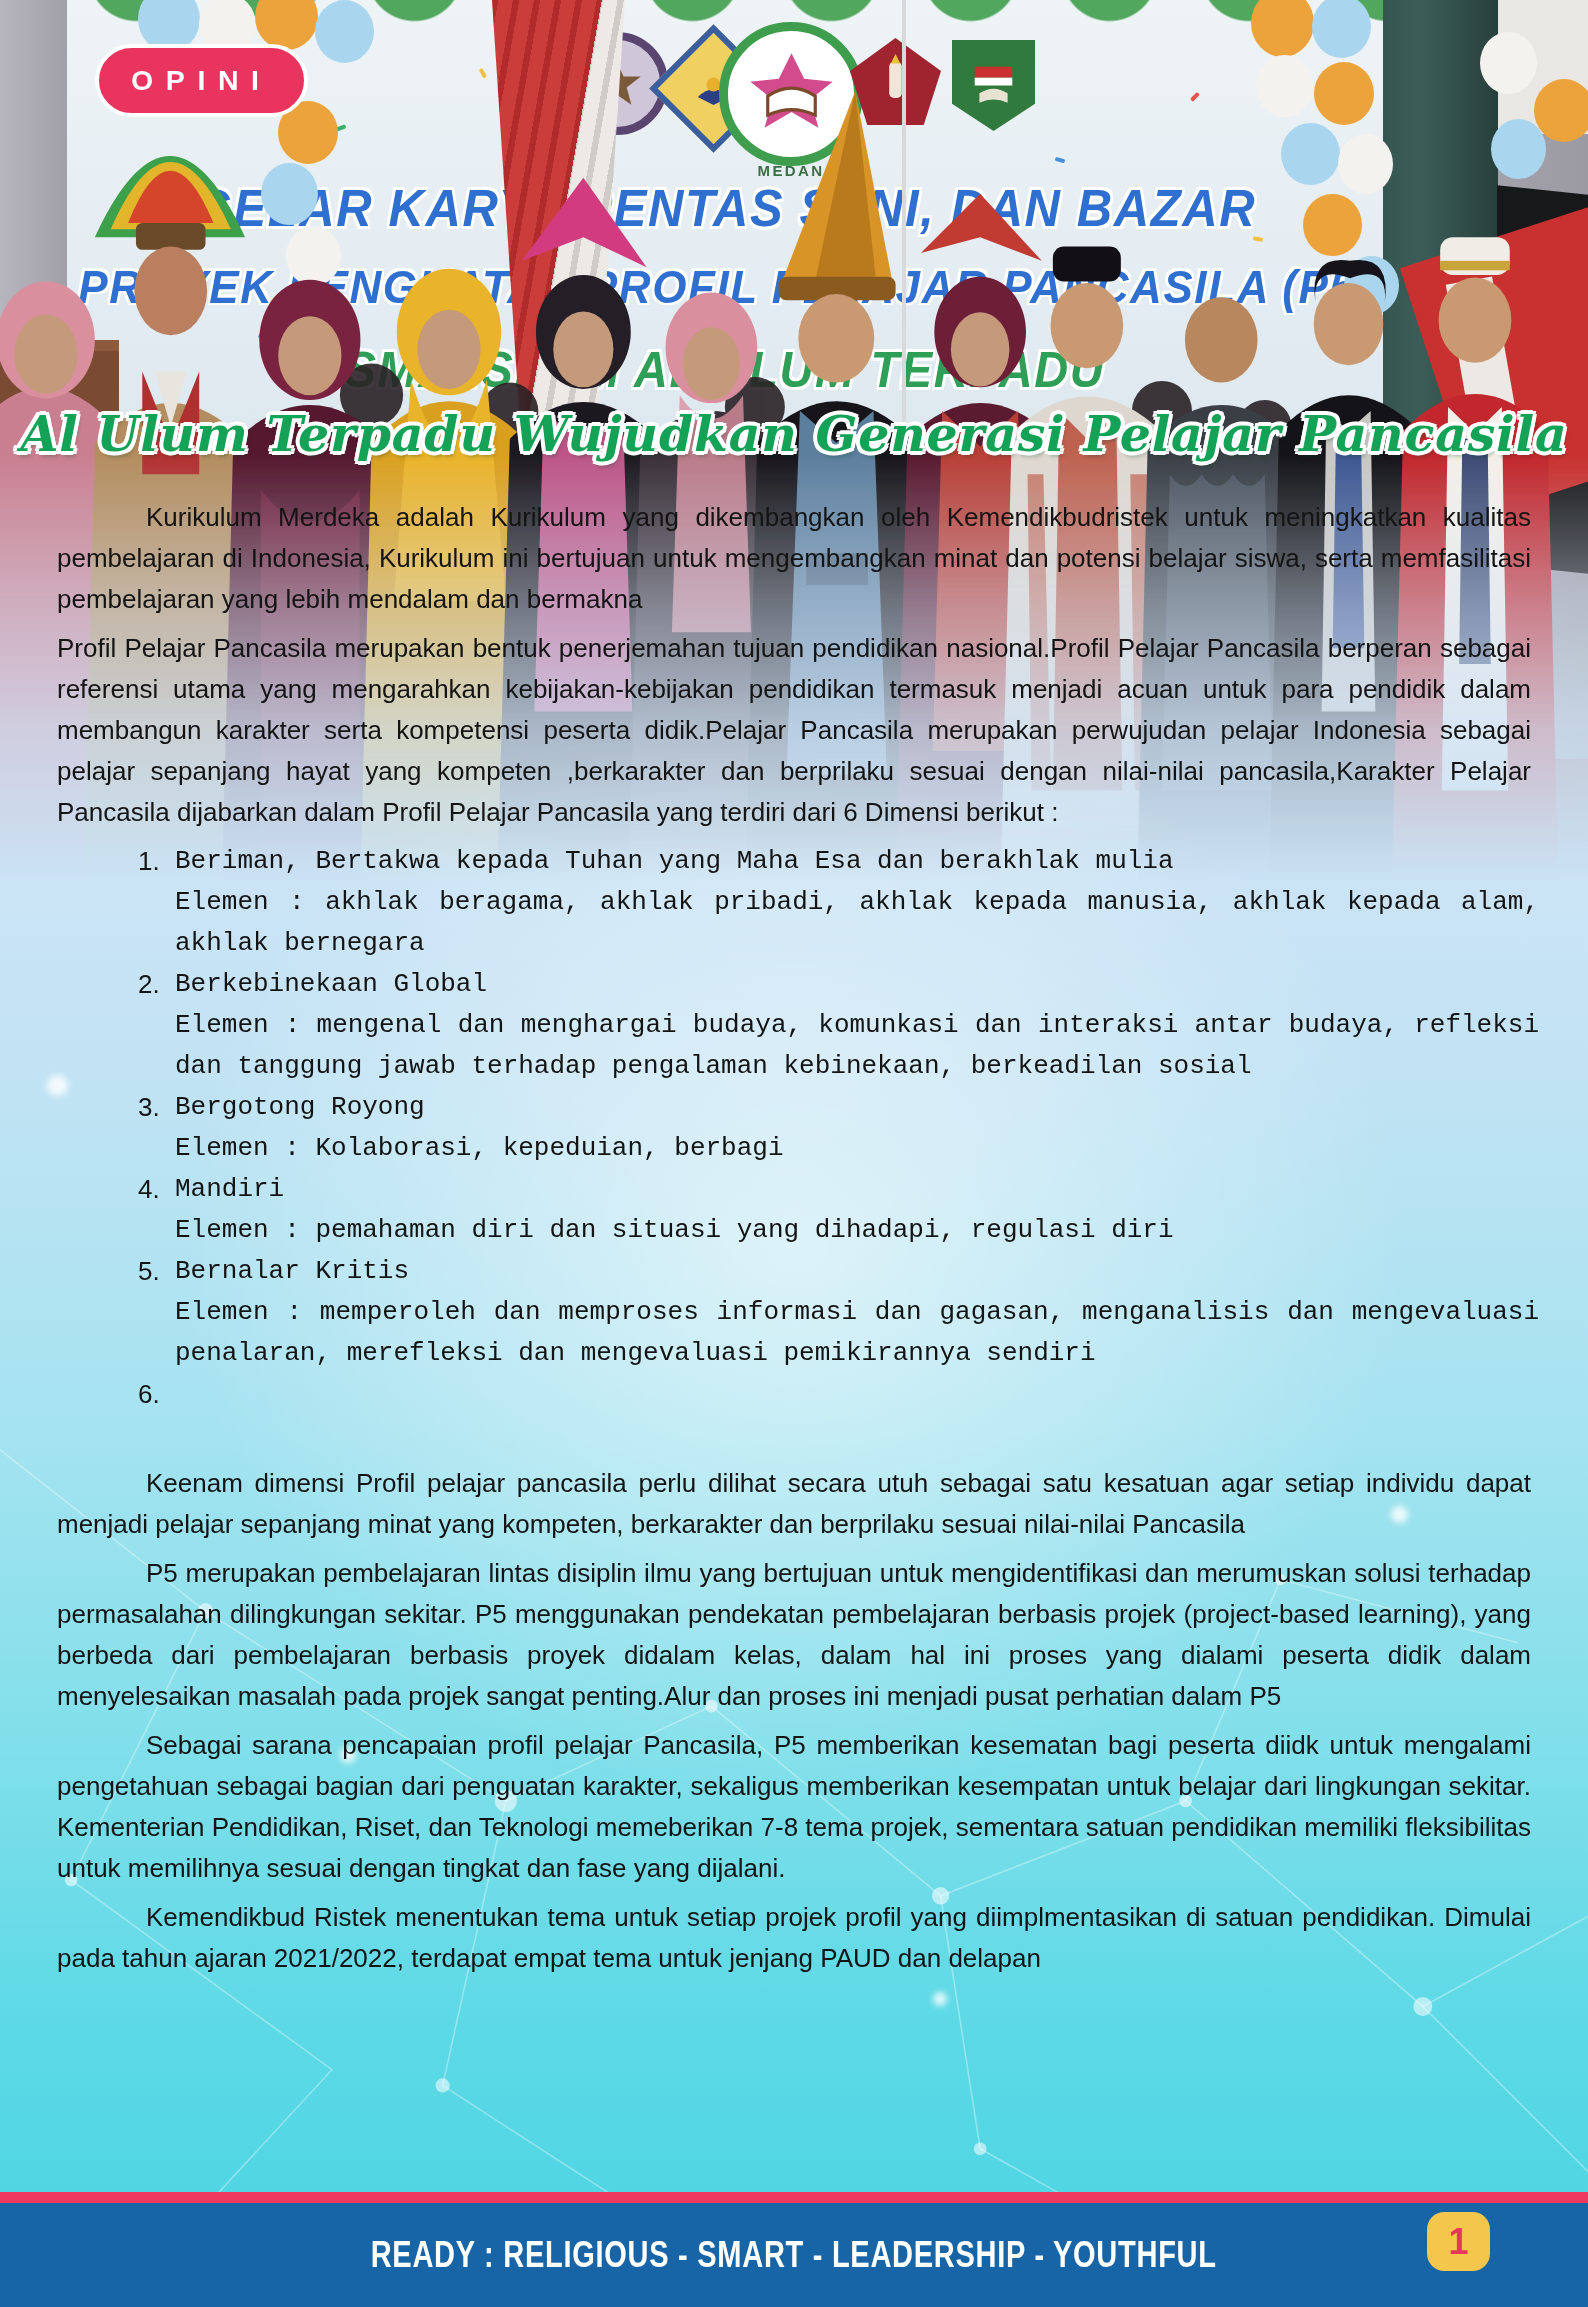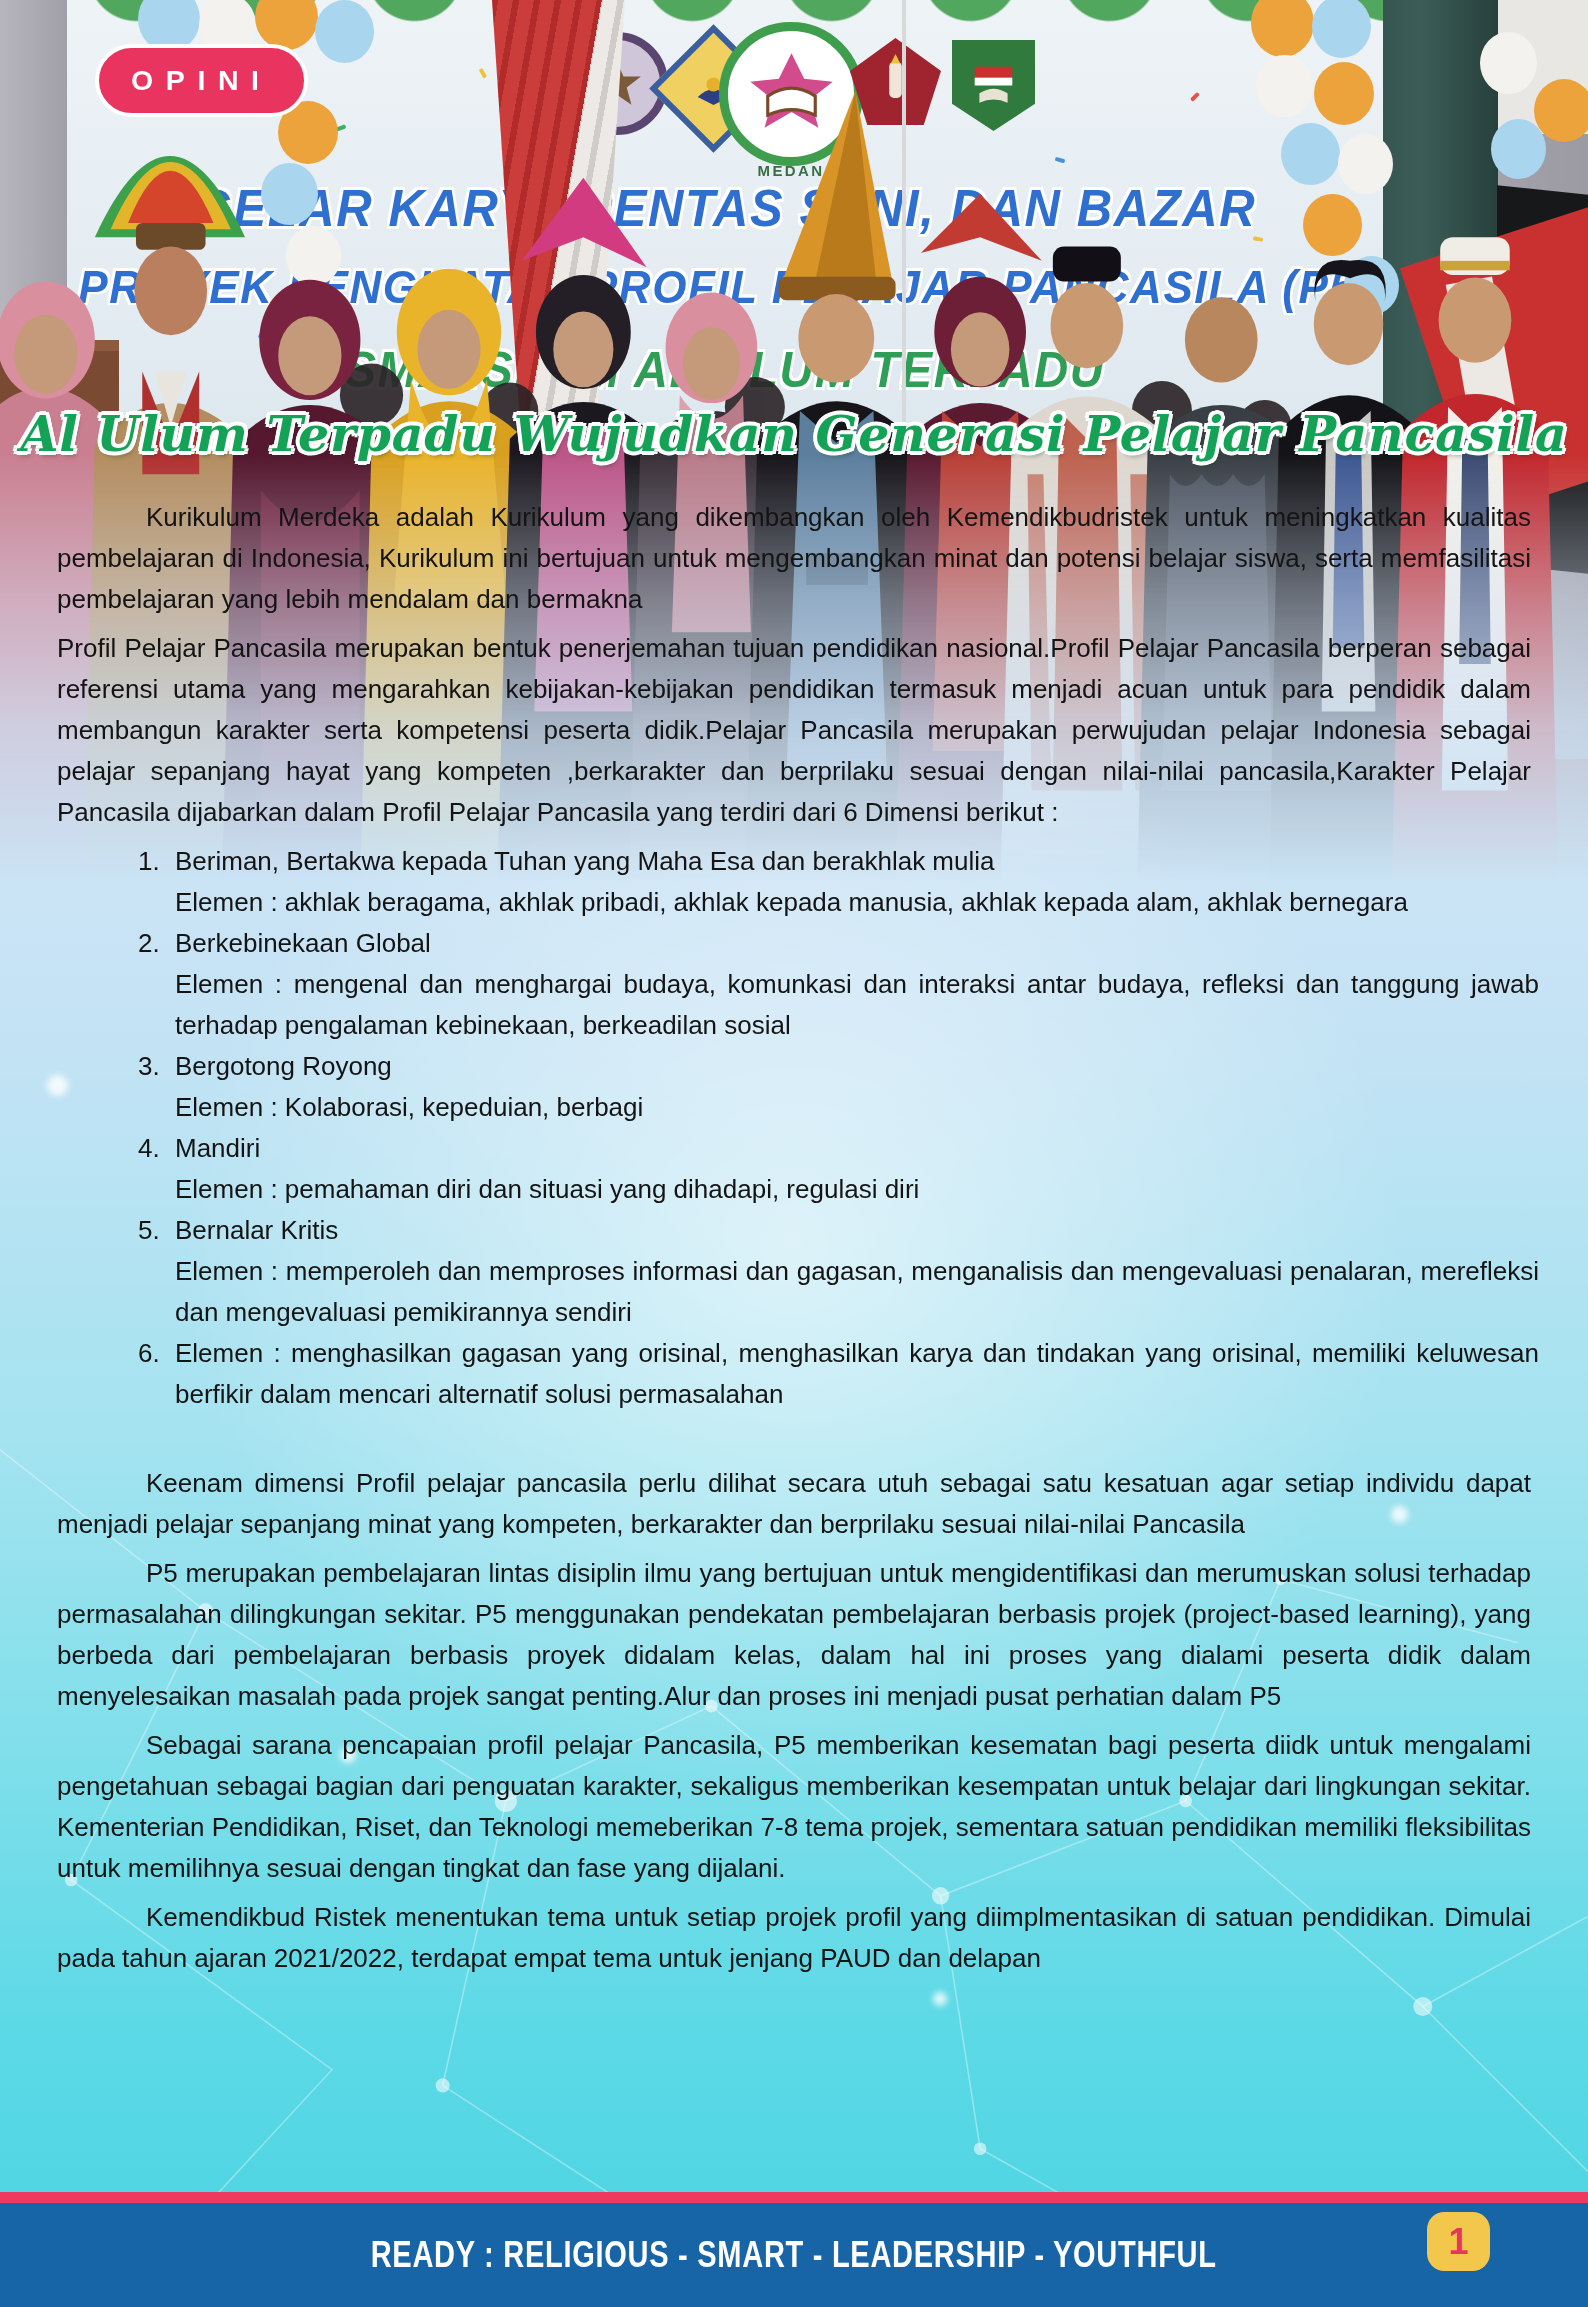--- a/index.html
+++ b/index.html
@@ -63,21 +63,21 @@
     font-family:"DejaVu Serif",serif;font-style:italic;font-weight:bold;font-size:49px;letter-spacing:0.8px;color:#14a257;
     text-shadow:-3.2px -3.2px 0 #fff,3.2px -3.2px 0 #fff,-3.2px 3.2px 0 #fff,3.2px 3.2px 0 #fff,0 -4px 0 #fff,0 4px 0 #fff,-4px 0 0 #fff,4px 0 0 #fff,2.4px 4.7px 4.7px rgba(0,60,30,.35);}
 
   
   .content{position:absolute;left:0;top:489px;width:1588px;padding:0 49px;box-sizing:border-box;color:#141414;}
   .para{margin:8px;text-align:justify;font-size:26px;line-height:41px;}
   .ind{text-indent:89px;}
   .dim-list{margin-left:89px;}
   .dim-item{display:flex;}
   .dim-num{width:37px;flex:none;font-size:26px;line-height:41px;}
-  .dim-body{flex:1;font-size:26px;line-height:41px;}
+  .dim-body{flex:1;font-size:26px;line-height:41px;font-family:Liberation Mono, monospace;}
   .dim-el{text-align:justify;}
   .gap{height:40px;}
 
   
   .strip{position:absolute;left:0;top:2192px;width:1588px;height:12px;background:#ee3a5e;}
   .footer{position:absolute;left:0;top:2203px;width:1588px;height:104px;background:#1764a7;
     display:flex;align-items:center;justify-content:center;}
   .motto{color:#fff;font-weight:bold;font-size:33px;letter-spacing:0.8px;transform:scaleX(.88) scaleY(1.12);}
   .page-badge{position:absolute;left:1427px;top:2212px;width:63px;height:59px;border-radius:17.4px;
     background:#f3c74c;display:flex;align-items:center;justify-content:center;
@@ -358,21 +358,20 @@
       <div class="dim-item">
         <div class="dim-num">5.</div>
         <div class="dim-body">
             <div>Bernalar Kritis</div>
           <div class="dim-el">Elemen : memperoleh dan memproses informasi dan gagasan, menganalisis dan mengevaluasi penalaran, merefleksi dan mengevaluasi pemikirannya sendiri</div>
           </div>
       </div>
       <div class="dim-item">
         <div class="dim-num">6.</div>
         <div class="dim-body">
-          <div class="dim-el">Elemen : menghasilkan gagasan yang orisinal, menghasilkan karya dan tindakan yang orisinal, memiliki keluwesan berfikir dalam mencari alternatif solusi permasalahan</div>
           </div>
       </div>
     </div>
 
     <div class="gap"></div>
     <p class="para ind">Keenam dimensi Profil pelajar pancasila perlu dilihat secara utuh sebagai satu kesatuan agar setiap individu dapat menjadi pelajar sepanjang minat yang kompeten, berkarakter dan berprilaku sesuai nilai-nilai Pancasila</p>
     <p class="para ind">P5 merupakan pembelajaran lintas disiplin ilmu yang bertujuan untuk mengidentifikasi dan merumuskan solusi terhadap permasalahan dilingkungan sekitar. P5 menggunakan pendekatan pembelajaran berbasis projek (project-based learning), yang berbeda dari pembelajaran berbasis proyek didalam kelas, dalam hal ini proses yang dialami peserta didik dalam menyelesaikan masalah pada projek sangat penting.Alur dan proses ini menjadi pusat perhatian dalam P5</p>
     <p class="para ind">Sebagai sarana pencapaian profil pelajar Pancasila, P5 memberikan kesematan bagi peserta diidk untuk mengalami pengetahuan sebagai bagian dari penguatan karakter, sekaligus memberikan kesempatan untuk belajar dari lingkungan sekitar. Kementerian Pendidikan, Riset, dan Teknologi memeberikan 7-8 tema projek, sementara satuan pendidikan memiliki fleksibilitas untuk memilihnya sesuai dengan tingkat dan fase yang dijalani.</p>
     <p class="para ind">Kemendikbud Ristek menentukan tema untuk setiap projek profil yang diimplmentasikan di satuan pendidikan. Dimulai pada tahun ajaran 2021/2022, terdapat empat tema untuk jenjang PAUD dan delapan</p>
   </div>

